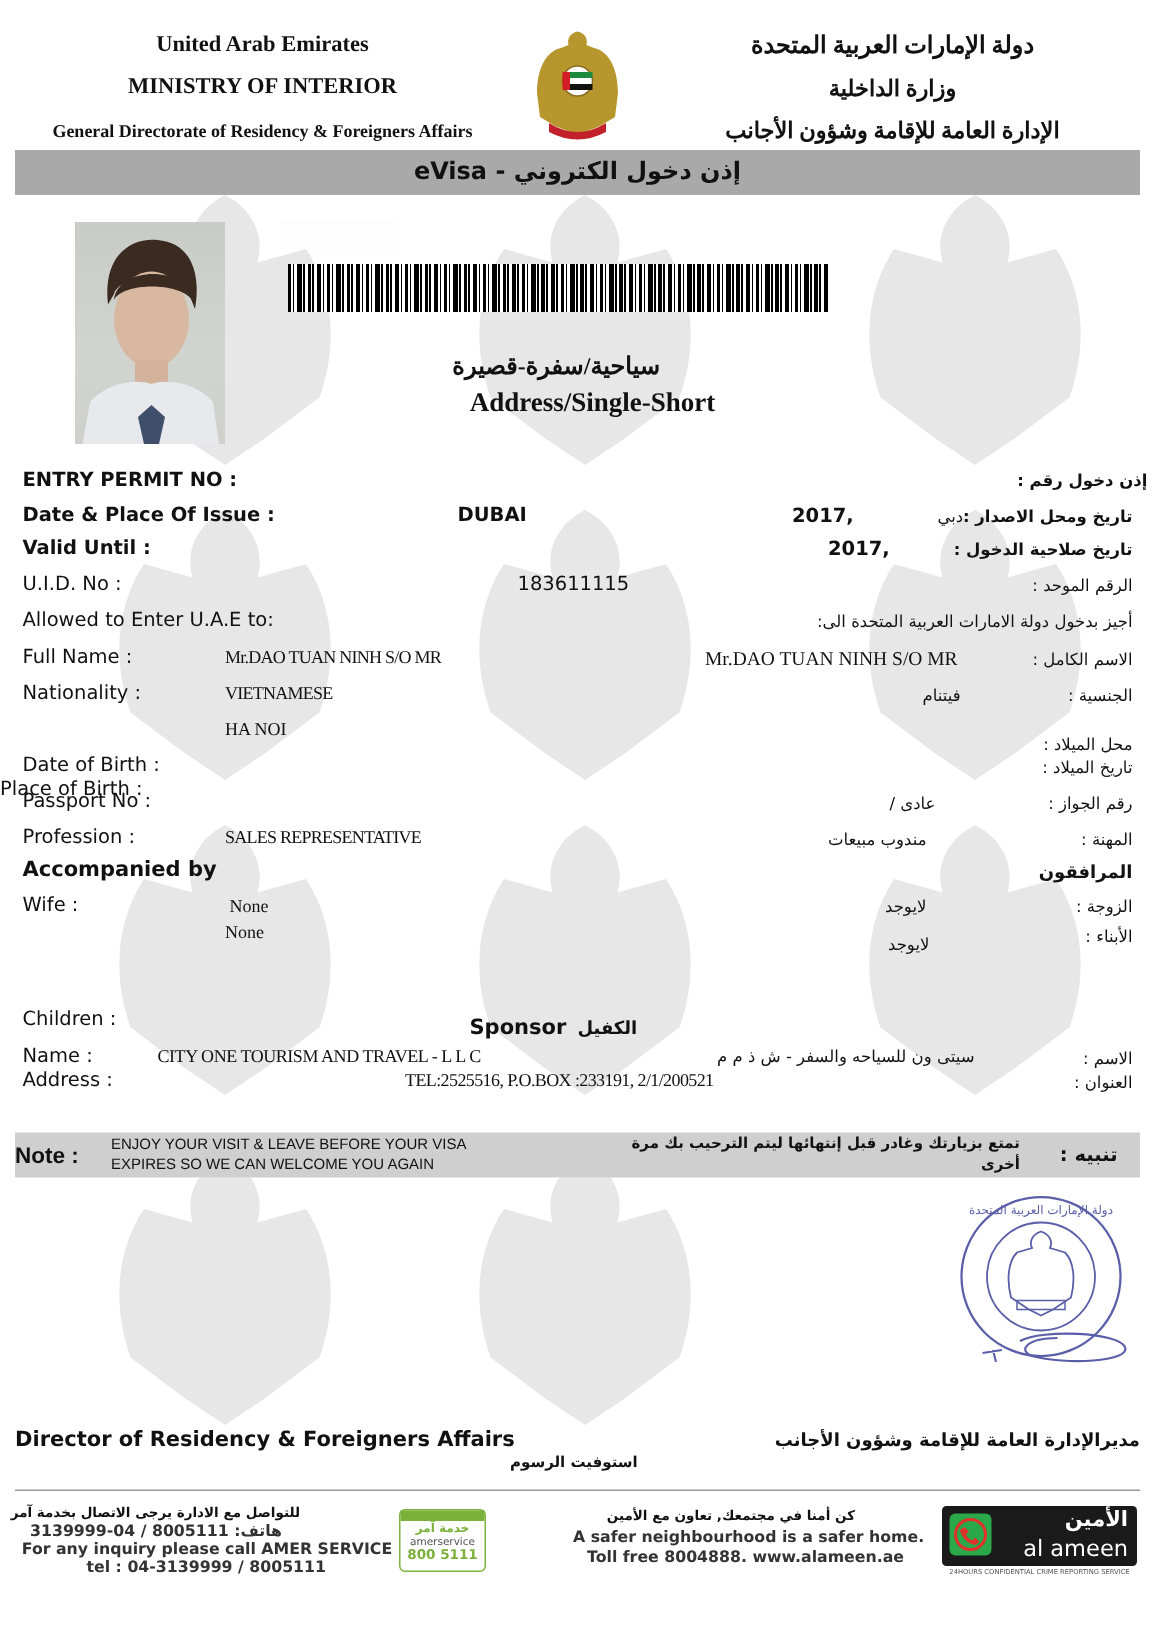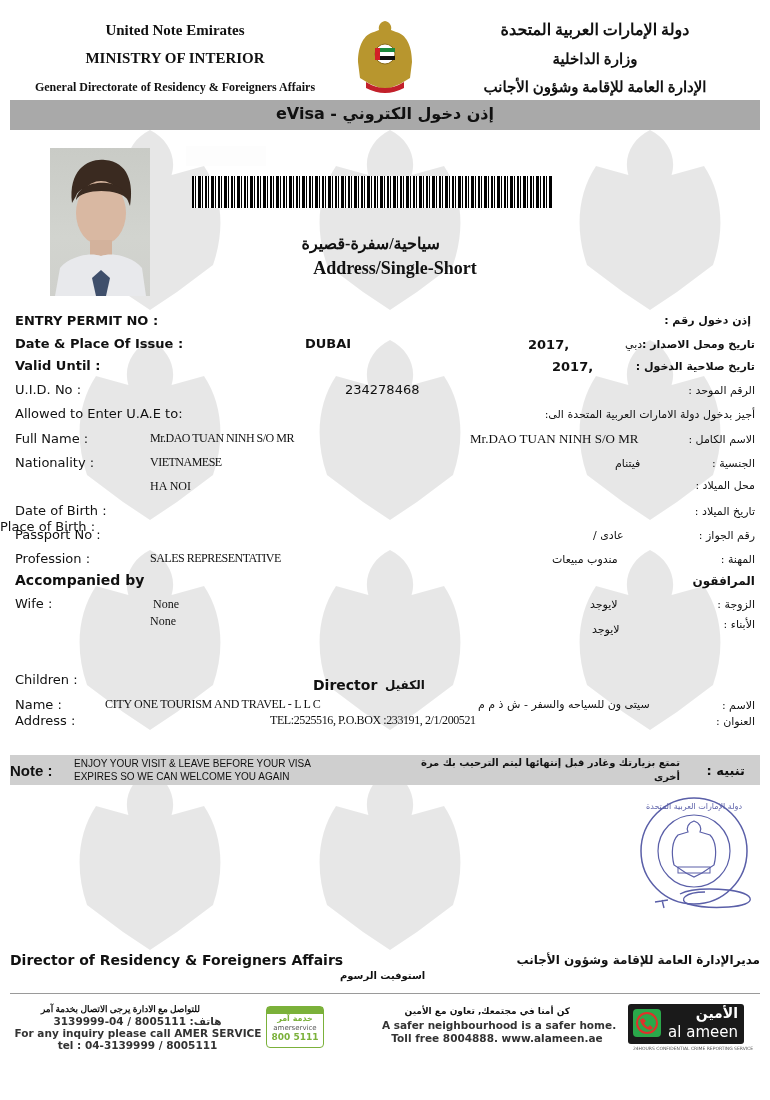--- a/index.html
+++ b/index.html
@@ -65,21 +65,21 @@
     <path d="M50 5 C40 10 35 20 38 30 L20 25 C10 40 8 60 15 80 L35 95 L50 105 L65 95 L85 80 C92 60 90 40 80 25 L62 30 C65 20 60 10 50 5 Z" fill="#000"></path>
   </svg>
 <svg class="wm" style="left:60px;top:760px;" viewBox="0 0 100 110">
     <path d="M50 5 C40 10 35 20 38 30 L20 25 C10 40 8 60 15 80 L35 95 L50 105 L65 95 L85 80 C92 60 90 40 80 25 L62 30 C65 20 60 10 50 5 Z" fill="#000"></path>
   </svg>
 <svg class="wm" style="left:300px;top:760px;" viewBox="0 0 100 110">
     <path d="M50 5 C40 10 35 20 38 30 L20 25 C10 40 8 60 15 80 L35 95 L50 105 L65 95 L85 80 C92 60 90 40 80 25 L62 30 C65 20 60 10 50 5 Z" fill="#000"></path>
   </svg>
 
 <div>
-  <div class="abs header-en serif" style="top:22px;font-size:15px;font-weight:bold;">United Note Emirates</div>
+  <div class="abs header-en serif" style="top:22px;font-size:15px;font-weight:bold;">United Arab Emirates</div>
   <div class="abs header-en serif" style="top:50px;font-size:15px;font-weight:bold;">MINISTRY OF INTERIOR</div>
   <div class="abs header-en serif" style="top:80px;font-size:12px;font-weight:bold;">General Directorate of Residency &amp; Foreigners Affairs</div>
 
   <svg class="abs" style="left:352px;top:18px;width:66px;height:78px;" viewBox="0 0 66 78">
     <path d="M33 3 C28 4 26 8 27 12 L22 14 C12 16 6 28 6 44 L8 60 L18 66 L33 72 L48 66 L58 60 L60 44 C60 28 54 16 44 14 L39 12 C40 8 38 4 33 3 Z" fill="#b8962e"></path>
     <circle cx="33" cy="36" r="10" fill="#fff" stroke="#8a6d1c" stroke-width="1"></circle>
     <rect x="23" y="30" width="5" height="12" fill="#d21f26"></rect>
     <rect x="28" y="30" width="15" height="4" fill="#1c8a3c"></rect>
     <rect x="28" y="38" width="15" height="4" fill="#111"></rect>
     <path d="M14 64 Q33 76 52 64 L52 70 Q33 80 14 70 Z" fill="#c2202a"></path>
@@ -105,52 +105,52 @@
   </svg>
 </div>
 
 <div class="redact" style="left:186px;top:146px;width:80px;height:20px;"></div>
 <div class="barcode"></div>
 
 <div class="abs serif" style="left:320px;top:234px;width:120px;text-align:center;font-size:16px;font-weight:bold;direction:rtl;">سياحية/سفرة-قصيرة</div>
 <div class="abs serif" style="left:300px;top:258px;width:190px;text-align:center;font-size:18px;font-weight:bold;">Address/Single-Short</div>
 
 <div class="abs lbl-b" style="left:15px;top:313px;">ENTRY PERMIT NO :</div>
-<div class="abs ar-b" style="right:19px;top:314px;">إذن دخول رقم :</div>
+<div class="abs ar-b" style="right:5px;top:314px;">إذن دخول رقم :</div>
 
 <div class="abs lbl-b" style="left:15px;top:336px;">Date &amp; Place Of Issue :</div>
 <div class="abs lbl-b" style="left:305px;top:336px;">DUBAI</div>
 <div class="abs lbl-b" style="left:528px;top:337px;">2017,</div>
 <div class="abs ar" style="left:625px;top:338px;">دبي</div>
 <div class="abs ar-b" style="right:15px;top:338px;">تاريخ ومحل الاصدار :</div>
 
 <div class="abs lbl-b" style="left:15px;top:358px;">Valid Until :</div>
 <div class="abs lbl-b" style="left:552px;top:359px;">2017,</div>
 <div class="abs ar-b" style="right:15px;top:360px;">تاريخ صلاحية الدخول :</div>
 
 <div class="abs lbl" style="left:15px;top:382px;">U.I.D. No :</div>
-<div class="abs lbl" style="left:345px;top:382px;">234278468</div>
+<div class="abs lbl" style="left:345px;top:382px;">183611115</div>
 <div class="abs ar" style="right:15px;top:384px;">الرقم الموحد :</div>
 
 <div class="abs lbl" style="left:15px;top:406px;">Allowed to Enter U.A.E to:</div>
 <div class="abs ar" style="right:15px;top:408px;">أجيز بدخول دولة الامارات العربية المتحدة الى:</div>
 
 <div class="abs lbl" style="left:15px;top:431px;">Full Name :</div>
 <div class="abs val" style="left:150px;top:431px;letter-spacing:-0.5px;">Mr.DAO TUAN NINH S/O MR</div>
 <div class="abs serif" style="left:470px;top:431px;font-size:13px;">Mr.DAO TUAN NINH S/O MR</div>
 <div class="abs ar" style="right:15px;top:433px;">الاسم الكامل :</div>
 
 <div class="abs lbl" style="left:15px;top:455px;">Nationality :</div>
 <div class="abs val" style="left:150px;top:455px;letter-spacing:-0.5px;">VIETNAMESE</div>
 <div class="abs ar" style="left:615px;top:457px;">فيتنام</div>
 <div class="abs ar" style="right:15px;top:457px;">الجنسية :</div>
 
 <div class="abs lbl" style="left:0;top:479px;margin-top:40px;">Place of Birth :</div>
 <div class="abs val" style="left:150px;top:479px;">HA NOI</div>
-<div class="abs ar" style="right:15px;top:479px;">محل الميلاد :</div>
+<div class="abs ar" style="right:15px;top:490px;">محل الميلاد :</div>
 
 <div class="abs lbl" style="left:15px;top:503px;">Date of Birth :</div>
 <div class="abs ar" style="right:15px;top:505px;">تاريخ الميلاد :</div>
 
 <div class="abs lbl" style="left:15px;top:527px;">Passport No :</div>
 <div class="abs ar" style="left:593px;top:529px;">عادى /</div>
 <div class="abs ar" style="right:15px;top:529px;">رقم الجواز :</div>
 
 <div class="abs lbl" style="left:15px;top:551px;">Profession :</div>
 <div class="abs val" style="left:150px;top:551px;letter-spacing:-0.5px;">SALES REPRESENTATIVE</div>
@@ -163,21 +163,21 @@
 <div class="abs lbl" style="left:15px;top:596px;">Wife :</div>
 <div class="abs val" style="left:153px;top:597px;">None</div>
 <div class="abs ar" style="left:590px;top:598px;">لايوجد</div>
 <div class="abs ar" style="right:15px;top:598px;">الزوجة :</div>
 
 <div class="abs lbl" style="left:15px;top:638px;margin-top:34px;">Children :</div>
 <div class="abs val" style="left:150px;top:614px;">None</div>
 <div class="abs ar" style="left:592px;top:623px;">لايوجد</div>
 <div class="abs ar" style="right:15px;top:618px;">الأبناء :</div>
 
-<div class="abs" style="left:313px;top:677px;font-size:14px;font-weight:bold;">Director</div>
+<div class="abs" style="left:313px;top:677px;font-size:14px;font-weight:bold;">Sponsor</div>
 <div class="abs ar-b" style="left:385px;top:678px;font-size:12px;">الكفيل</div>
 
 <div class="abs lbl" style="left:15px;top:697px;">Name :</div>
 <div class="abs val" style="left:105px;top:697px;letter-spacing:-0.3px;">CITY ONE TOURISM AND TRAVEL - L L C</div>
 <div class="abs ar" style="left:478px;top:698px;">سيتى ون للسياحه والسفر - ش ذ م م</div>
 <div class="abs ar" style="right:15px;top:699px;">الاسم :</div>
 
 <div class="abs lbl" style="left:15px;top:713px;">Address :</div>
 <div class="abs val" style="left:270px;top:713px;letter-spacing:-0.4px;">TEL:2525516, P.O.BOX :233191, 2/1/200521</div>
 <div class="abs ar" style="right:15px;top:715px;">العنوان :</div>
@@ -202,37 +202,37 @@
   <path d="M5 22 L18 20 M12 20 L14 28 M30 14 C45 6 95 8 100 18 C104 28 60 30 38 24 C28 20 35 12 55 12" fill="none" stroke="#5a5fa8" stroke-width="1.4"></path>
 </svg>
 
 <div class="abs" style="left:10px;top:952px;font-size:14px;font-weight:bold;">Director of Residency &amp; Foreigners Affairs</div>
 <div class="abs ar-b" style="right:10px;top:953px;font-size:12px;text-align:right;">مديرالإدارة العامة للإقامة وشؤون الأجانب</div>
 <div class="abs ar-b" style="left:340px;top:970px;font-size:10px;">استوفيت الرسوم</div>
 
 <div class="hr"></div>
 
 <div>
-  <div class="abs ar-b" style="left:60px;top:1004px;width:140px;text-align:center;font-size:9px;font-family:Liberation Serif, serif;">للتواصل مع الادارة يرجى الاتصال بخدمة آمر</div>
-  <div class="abs" style="left:20px;top:1015px;width:235px;text-align:center;font-size:10.5px;font-weight:bold;color:#333;">هاتف: 8005111 / 04-3139999</div>
+  <div class="abs ar-b" style="left:60px;top:1004px;width:140px;text-align:center;font-size:9px;">للتواصل مع الادارة يرجى الاتصال بخدمة آمر</div>
+  <div class="abs" style="left:20px;top:1015px;width:235px;text-align:left;font-size:10.5px;font-weight:bold;color:#333;">هاتف: 8005111 / 04-3139999</div>
   <div class="abs" style="left:14px;top:1027px;width:248px;text-align:center;font-size:10.5px;font-weight:bold;color:#333;">For any inquiry please call AMER SERVICE</div>
   <div class="abs" style="left:20px;top:1039px;width:235px;text-align:center;font-size:10.5px;font-weight:bold;color:#333;">tel : 04-3139999 / 8005111</div>
 
   <div class="abs" style="left:266px;top:1006px;width:58px;height:42px;border:1.5px solid #7bb13a;border-radius:4px;background:#fff;">
     <div style="height:7px;background:#7bb13a;"></div>
     <div class="ar-b" style="text-align:center;font-size:8px;color:#7bb13a;line-height:10px;">خدمة آمر</div>
     <div style="text-align:center;font-size:7px;color:#555;line-height:8px;">amerservice</div>
     <div style="text-align:center;font-size:9px;font-weight:bold;color:#7bb13a;line-height:11px;">800 5111</div>
   </div>
 
   <div class="abs ar-b" style="left:430px;top:1006px;width:140px;text-align:center;font-size:9px;">كن أمنا في مجتمعك, تعاون مع الأمين</div>
   <div class="abs" style="left:382px;top:1019px;width:230px;text-align:center;font-size:10.5px;font-weight:bold;color:#333;">A safer neighbourhood is a safer home.</div>
   <div class="abs" style="left:382px;top:1032px;width:230px;text-align:center;font-size:10.5px;font-weight:bold;color:#333;">Toll free 8004888. www.alameen.ae</div>
 
-  <div class="abs" style="left:628px;top:1004px;width:116px;height:40px;background:#1a1a1a;border-radius:3px;">
+  <div class="abs" style="left:628px;top:1004px;width:130px;height:40px;background:#1a1a1a;border-radius:3px;">
     <div style="position:absolute;left:5px;top:5px;width:28px;height:28px;background:#2aa84a;border-radius:4px;">
       <svg width="28" height="28" viewBox="0 0 28 28">
           <circle cx="14" cy="14" r="10" fill="none" stroke="#e0312b" stroke-width="2"></circle>
           <path d="M10 9 L13 12 L11 14 C12 16 13 17 15 18 L17 16 L20 19 L17 21 C12 20 8 16 7 11 Z" fill="#e0312b"></path>
         </svg>
     </div>
     <div class="ar-b" style="position:absolute;right:6px;top:1px;font-size:14px;color:#fff;">الأمين</div>
     <div style="position:absolute;right:6px;top:19px;font-size:15px;color:#fff;">al ameen</div>
   </div>
   <div class="abs" style="left:628px;top:1046px;width:130px;text-align:center;font-size:4.5px;color:#555;">24HOURS CONFIDENTIAL CRIME REPORTING SERVICE</div>

